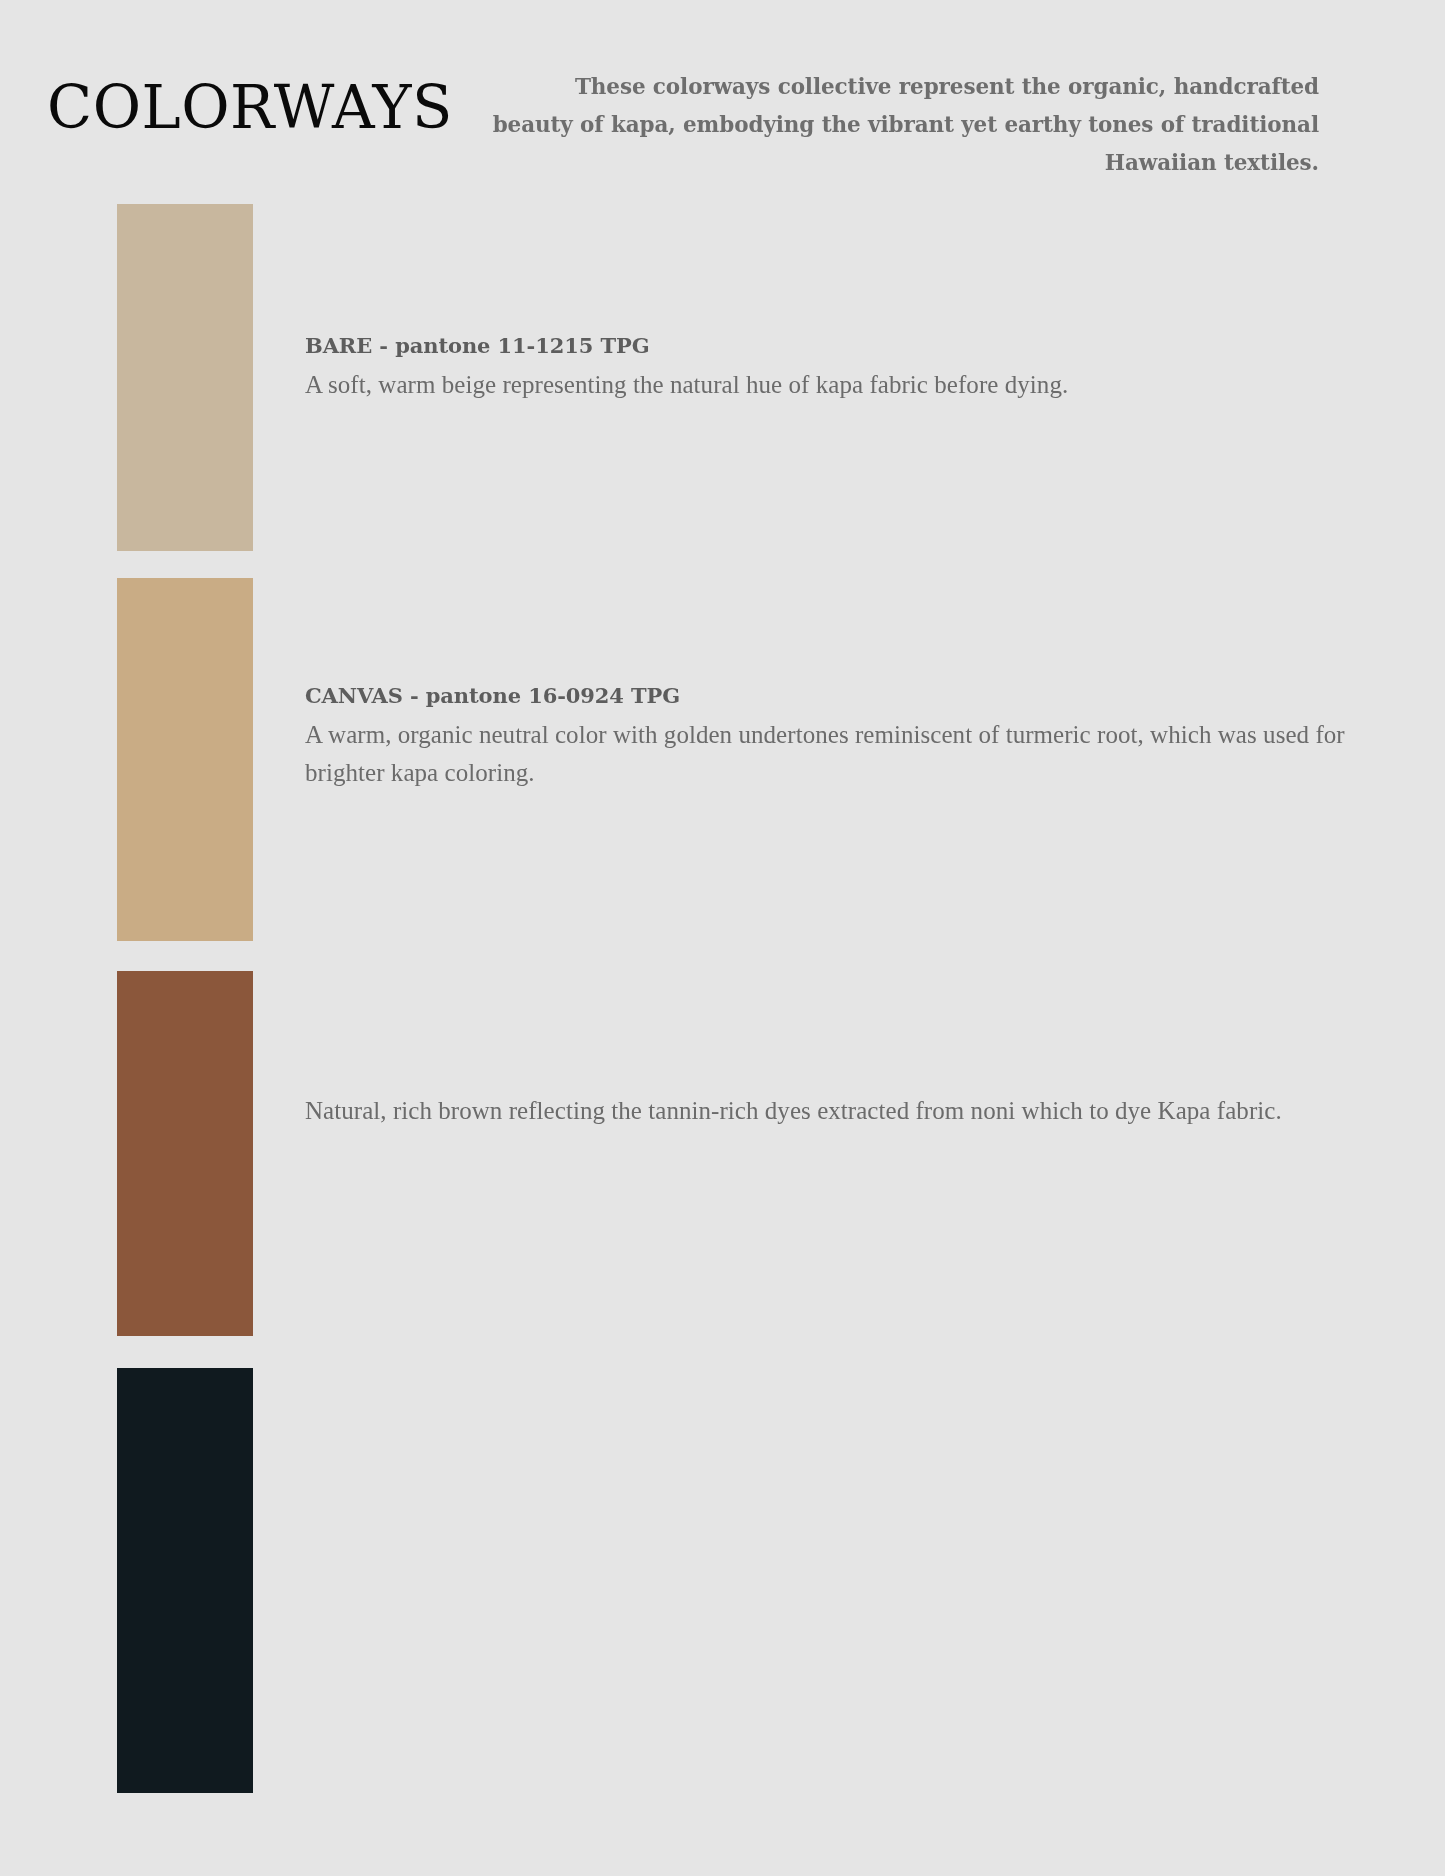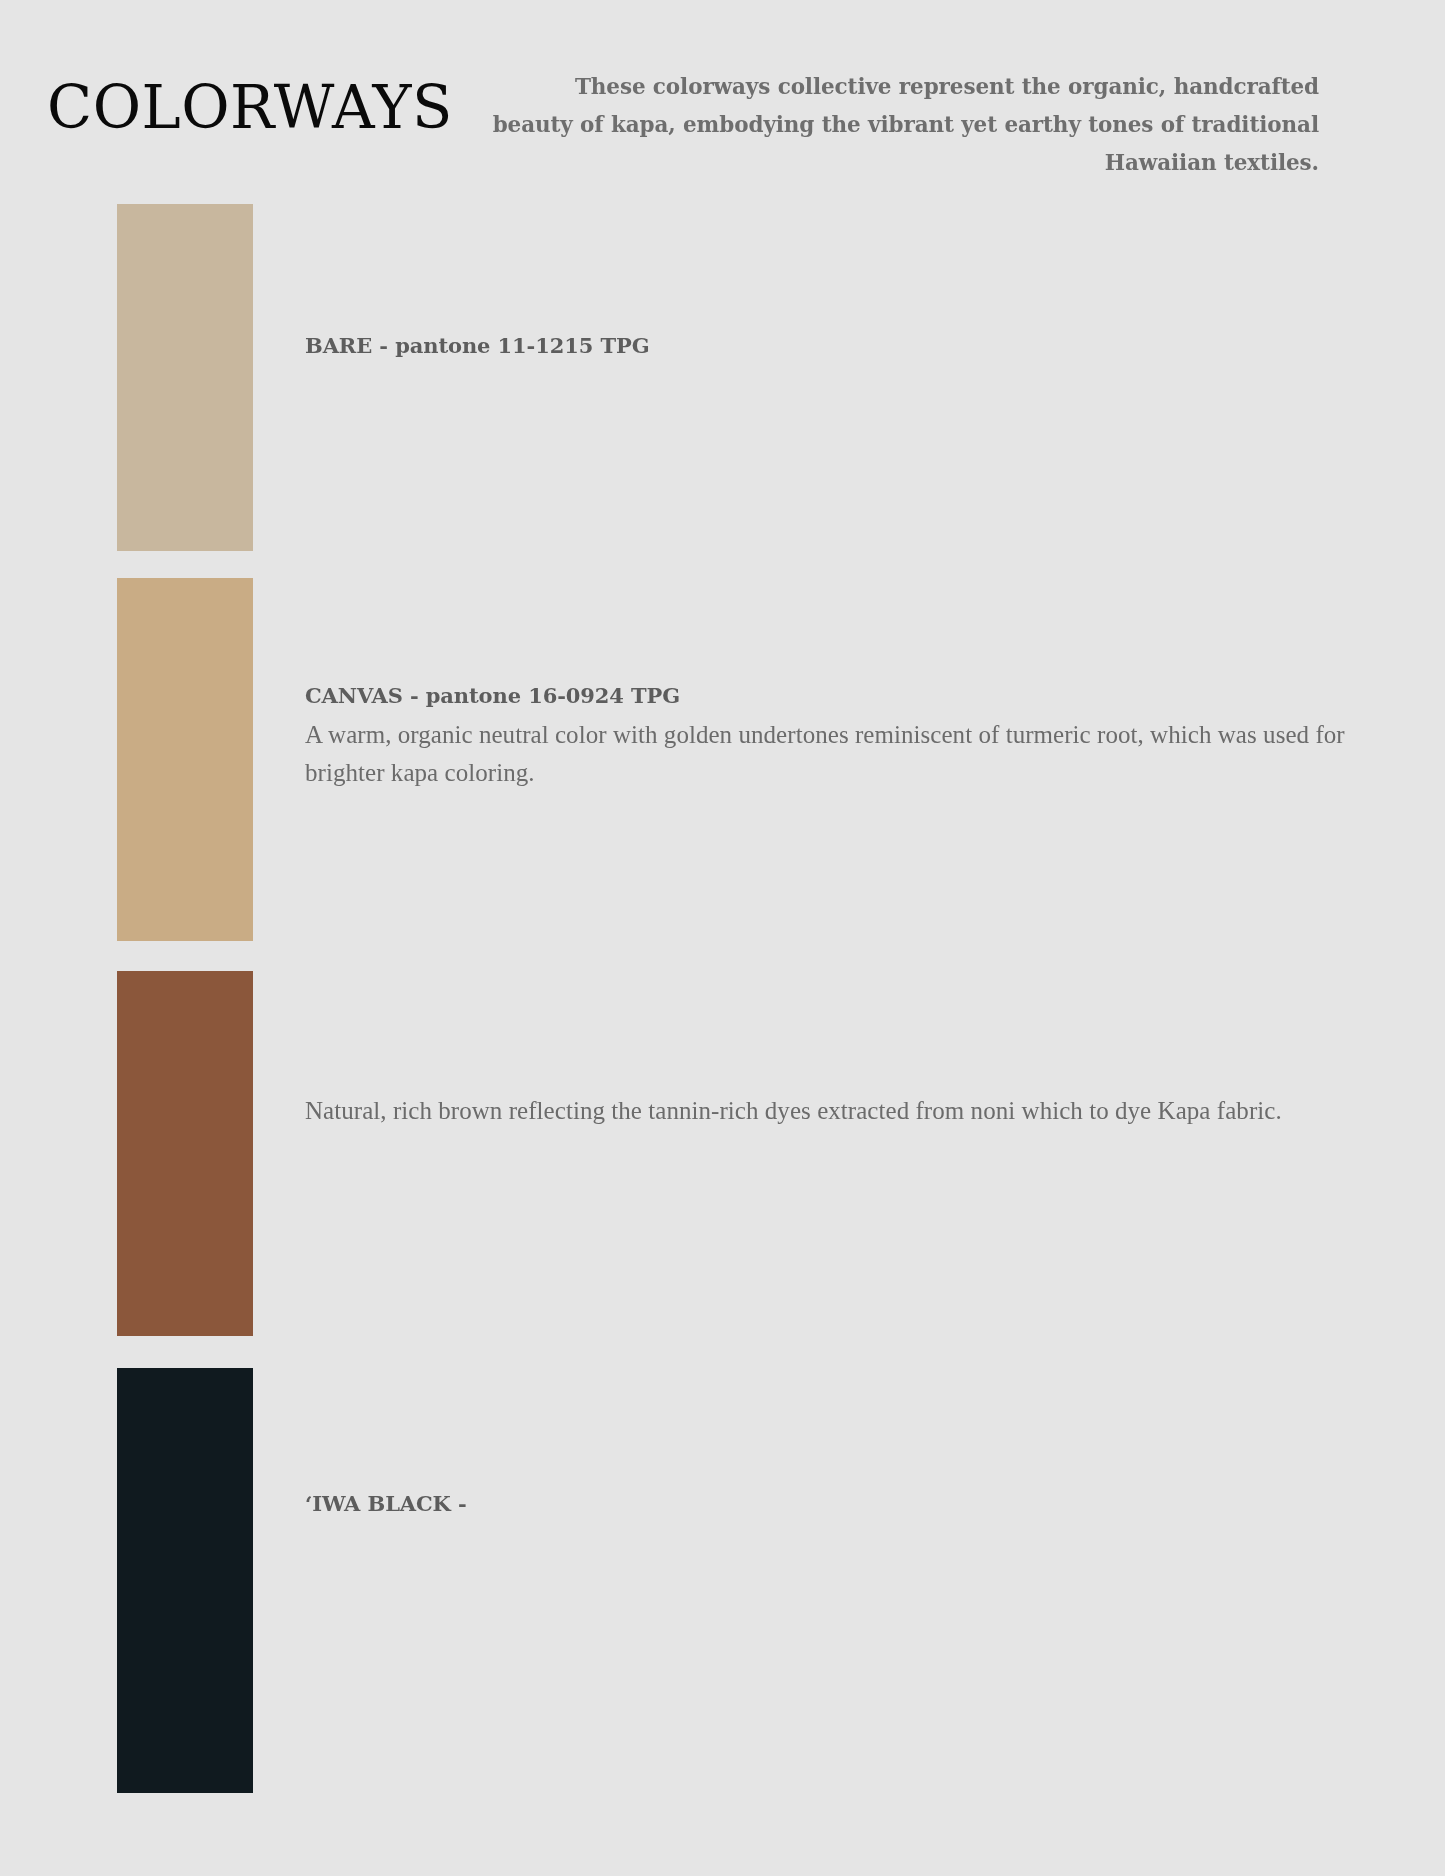--- a/index.html
+++ b/index.html
@@ -115,20 +115,21 @@
 
   <div class="header">
     <div class="page-title">COLORWAYS</div>
     <div class="intro">These colorways collective represent the organic, handcrafted beauty of kapa, embodying the vibrant yet earthy tones of traditional Hawaiian textiles.</div>
   </div>
 
   <div class="swatch-row" id="row-bare">
     <div class="swatch" style="background-color:#c8b79e;"></div>
     <div class="swatch-text">
       <p class="swatch-name">BARE - pantone 11-1215 TPG</p>
+      <p class="swatch-desc">A soft, warm beige representing the natural hue of kapa fabric before dying.</p>
     </div>
   </div>
 
   <div class="swatch-row" id="row-canvas">
     <div class="swatch" style="background-color:#c9ac85;"></div>
     <div class="swatch-text">
       <p class="swatch-name">CANVAS - pantone 16-0924 TPG</p>
       <p class="swatch-desc">A warm, organic neutral color with golden undertones reminiscent of turmeric root, which was used for brighter kapa coloring.</p>
     </div>
   </div>
@@ -136,17 +137,16 @@
   <div class="swatch-row" id="row-vintage">
     <div class="swatch" style="background-color:#8b573b;"></div>
     <div class="swatch-text">
       <p class="swatch-desc">Natural, rich brown reflecting the tannin-rich dyes extracted from noni which to dye Kapa fabric.</p>
     </div>
   </div>
 
   <div class="swatch-row" id="row-iwa">
     <div class="swatch" style="background-color:#101a1f;"></div>
     <div class="swatch-text">
-      <p class="swatch-name">‘IWA BLACK -</p>
     </div>
   </div>
 
 </div>
 
 </body></html>

